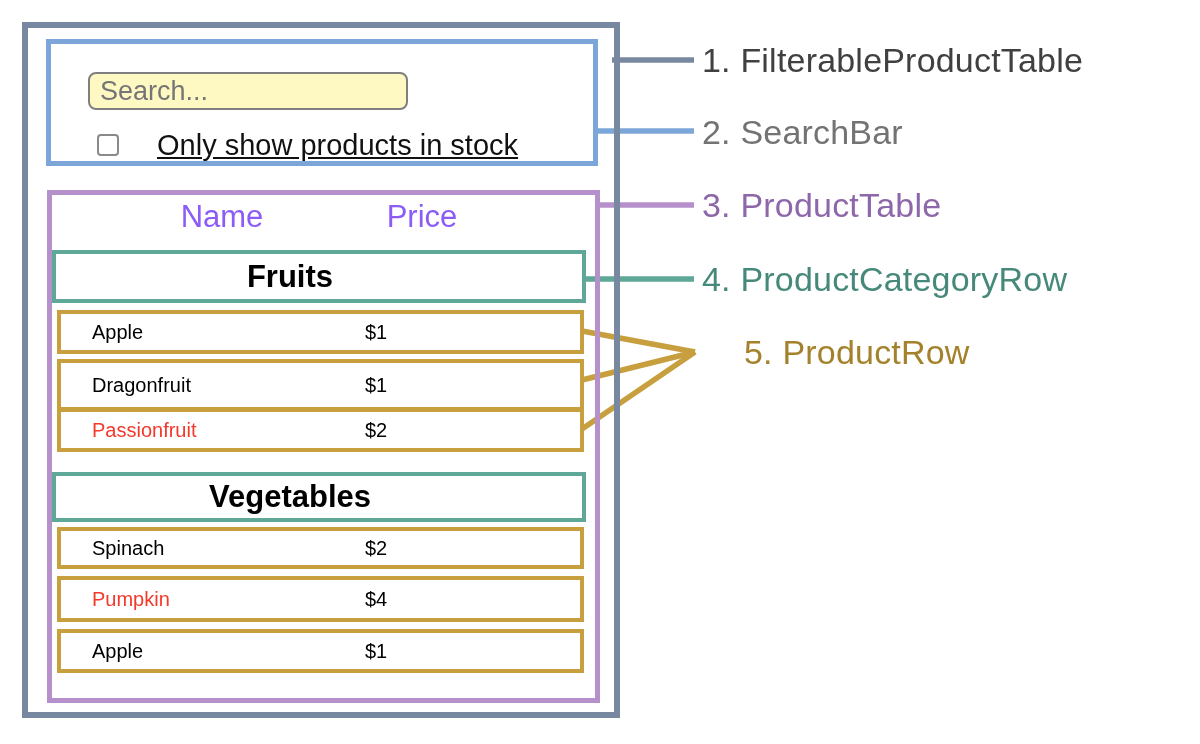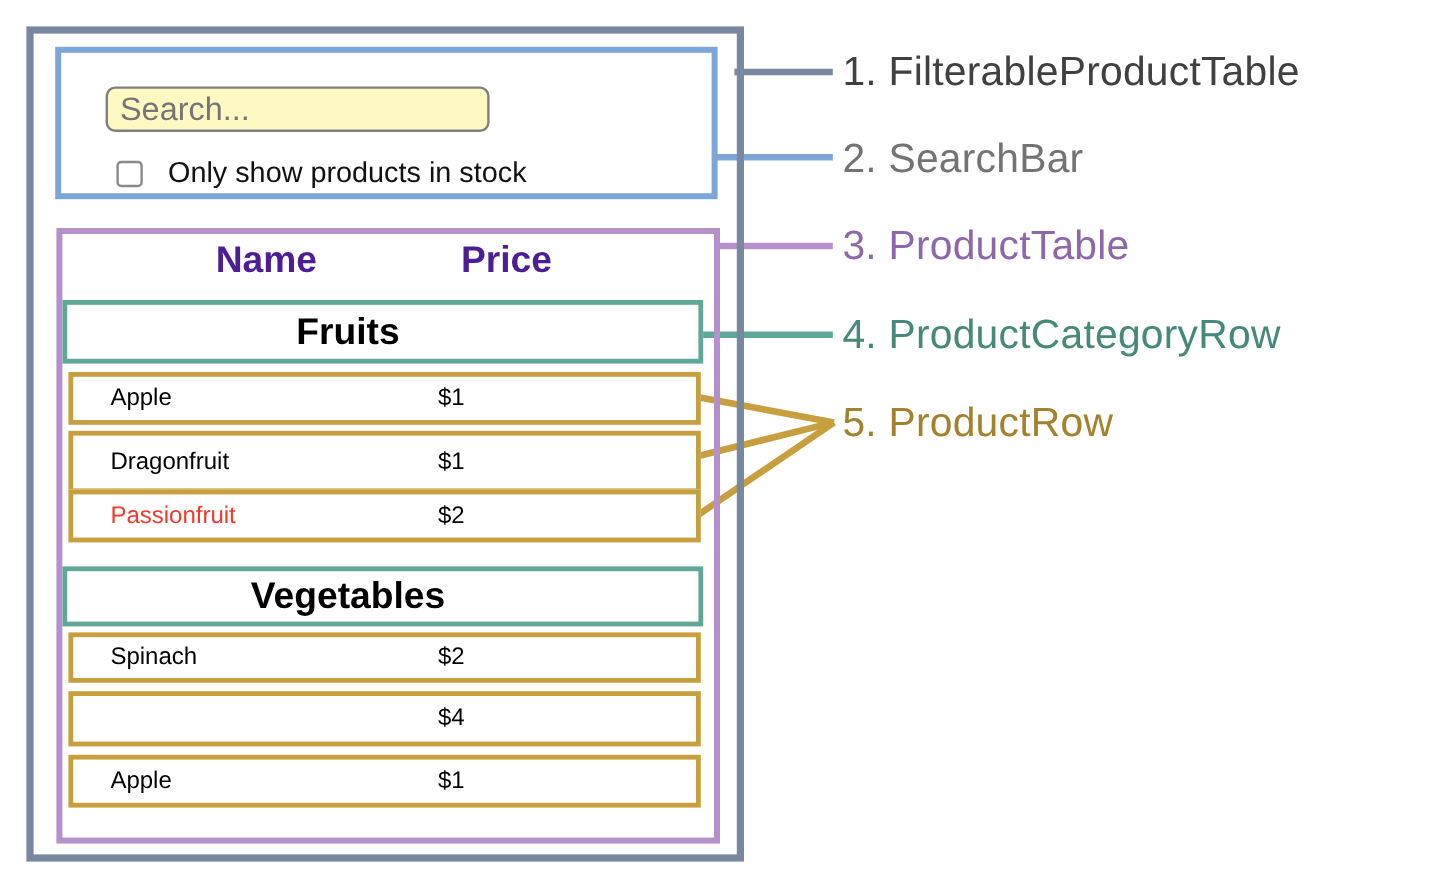--- a/index.html
+++ b/index.html
@@ -26,29 +26,29 @@
     border:2px solid #7f7f7f; border-radius:8px; padding:0 10px;
     font-family:"Liberation Sans", sans-serif; font-size:27px; color:#222;
     outline:none; background:#fef9c3;
   }
   .search-input::placeholder { color:#757575; opacity:1; }
   .check-row { position:absolute; left:46px; top:89px; height:24px; display:flex; align-items:center; }
   .checkbox {
     width:22px; height:22px; border:2px solid #8a8a8a; border-radius:4px;
     background:#fff; display:inline-block;
   }
-  .check-label { margin-left:21px; font-size:24px; color:#111; white-space:nowrap; }
+  .check-label { margin-left:38px; font-size:29px; color:#111; white-space:nowrap;text-decoration:underline; }
 
   
   .table-box {
     position:absolute; left:19px; top:162px; width:553px; height:513px;
     border:5px solid #B690CA; background:transparent;
   }
   .hdr { position:absolute; height:40px; width:300px; text-align:center;
-         font-weight:bold; font-size:31px; color:#4c1d95; line-height:40px; }
+         font-weight:normal; font-size:31px; color:#8b5cf6; line-height:40px; }
   .name-hdr  { left:20px;  top:2px; }
   .price-hdr { left:220px; top:2px; }
 
   
   .cat-row {
     position:absolute; left:0; width:534px; border:4px solid #5FA796;
     background:#fff; display:flex; align-items:center; justify-content:center;
     padding-right:58px;
   }
   .cat-row span { font-weight:bold; font-size:31px; color:#000;text-align:center; }
@@ -76,21 +76,21 @@
 
   
   .legend-label {
     position:absolute; left:702px; height:48px; display:flex; align-items:center;
     font-size:34px; font-weight:500; letter-spacing:0.2px; white-space:nowrap;
   }
   .ll-1 { top:36px;  }
   .ll-2 { top:108px; }
   .ll-3 { top:181px; }
   .ll-4 { top:255px; }
-  .ll-5 { top:328px; }
+  .ll-5 { top:328px;margin-left:42px; }
 </style>
 </head>
 <body>
 
 <div class="canvas">
 
   <svg class="connectors" viewBox="0 0 1200 744" xmlns="http://www.w3.org/2000/svg">
     <line x1="612" y1="60" x2="694" y2="60" stroke="#7988A1" stroke-width="5.5"></line>
     <line x1="594" y1="131" x2="694" y2="131" stroke="#7CA6D8" stroke-width="5.5"></line>
     <line x1="596" y1="205" x2="694" y2="205" stroke="#B690CA" stroke-width="5.5"></line>
@@ -133,20 +133,21 @@
 
       <div class="cat-row cat-vegetables">
         <span>Vegetables</span>
       </div>
 
       <div class="prod-row row-spinach">
         <span class="pname">Spinach</span>
         <span class="pprice">$2</span>
       </div>
       <div class="prod-row row-pumpkin">
+        <span class="pname red">Pumpkin</span>
         <span class="pprice">$4</span>
       </div>
       <div class="prod-row row-peas">
         <span class="pname">Apple</span>
         <span class="pprice">$1</span>
       </div>
     </div>
   </div>
 
   <div class="legend-label ll-1" style="color: #404040;">1. FilterableProductTable</div>

